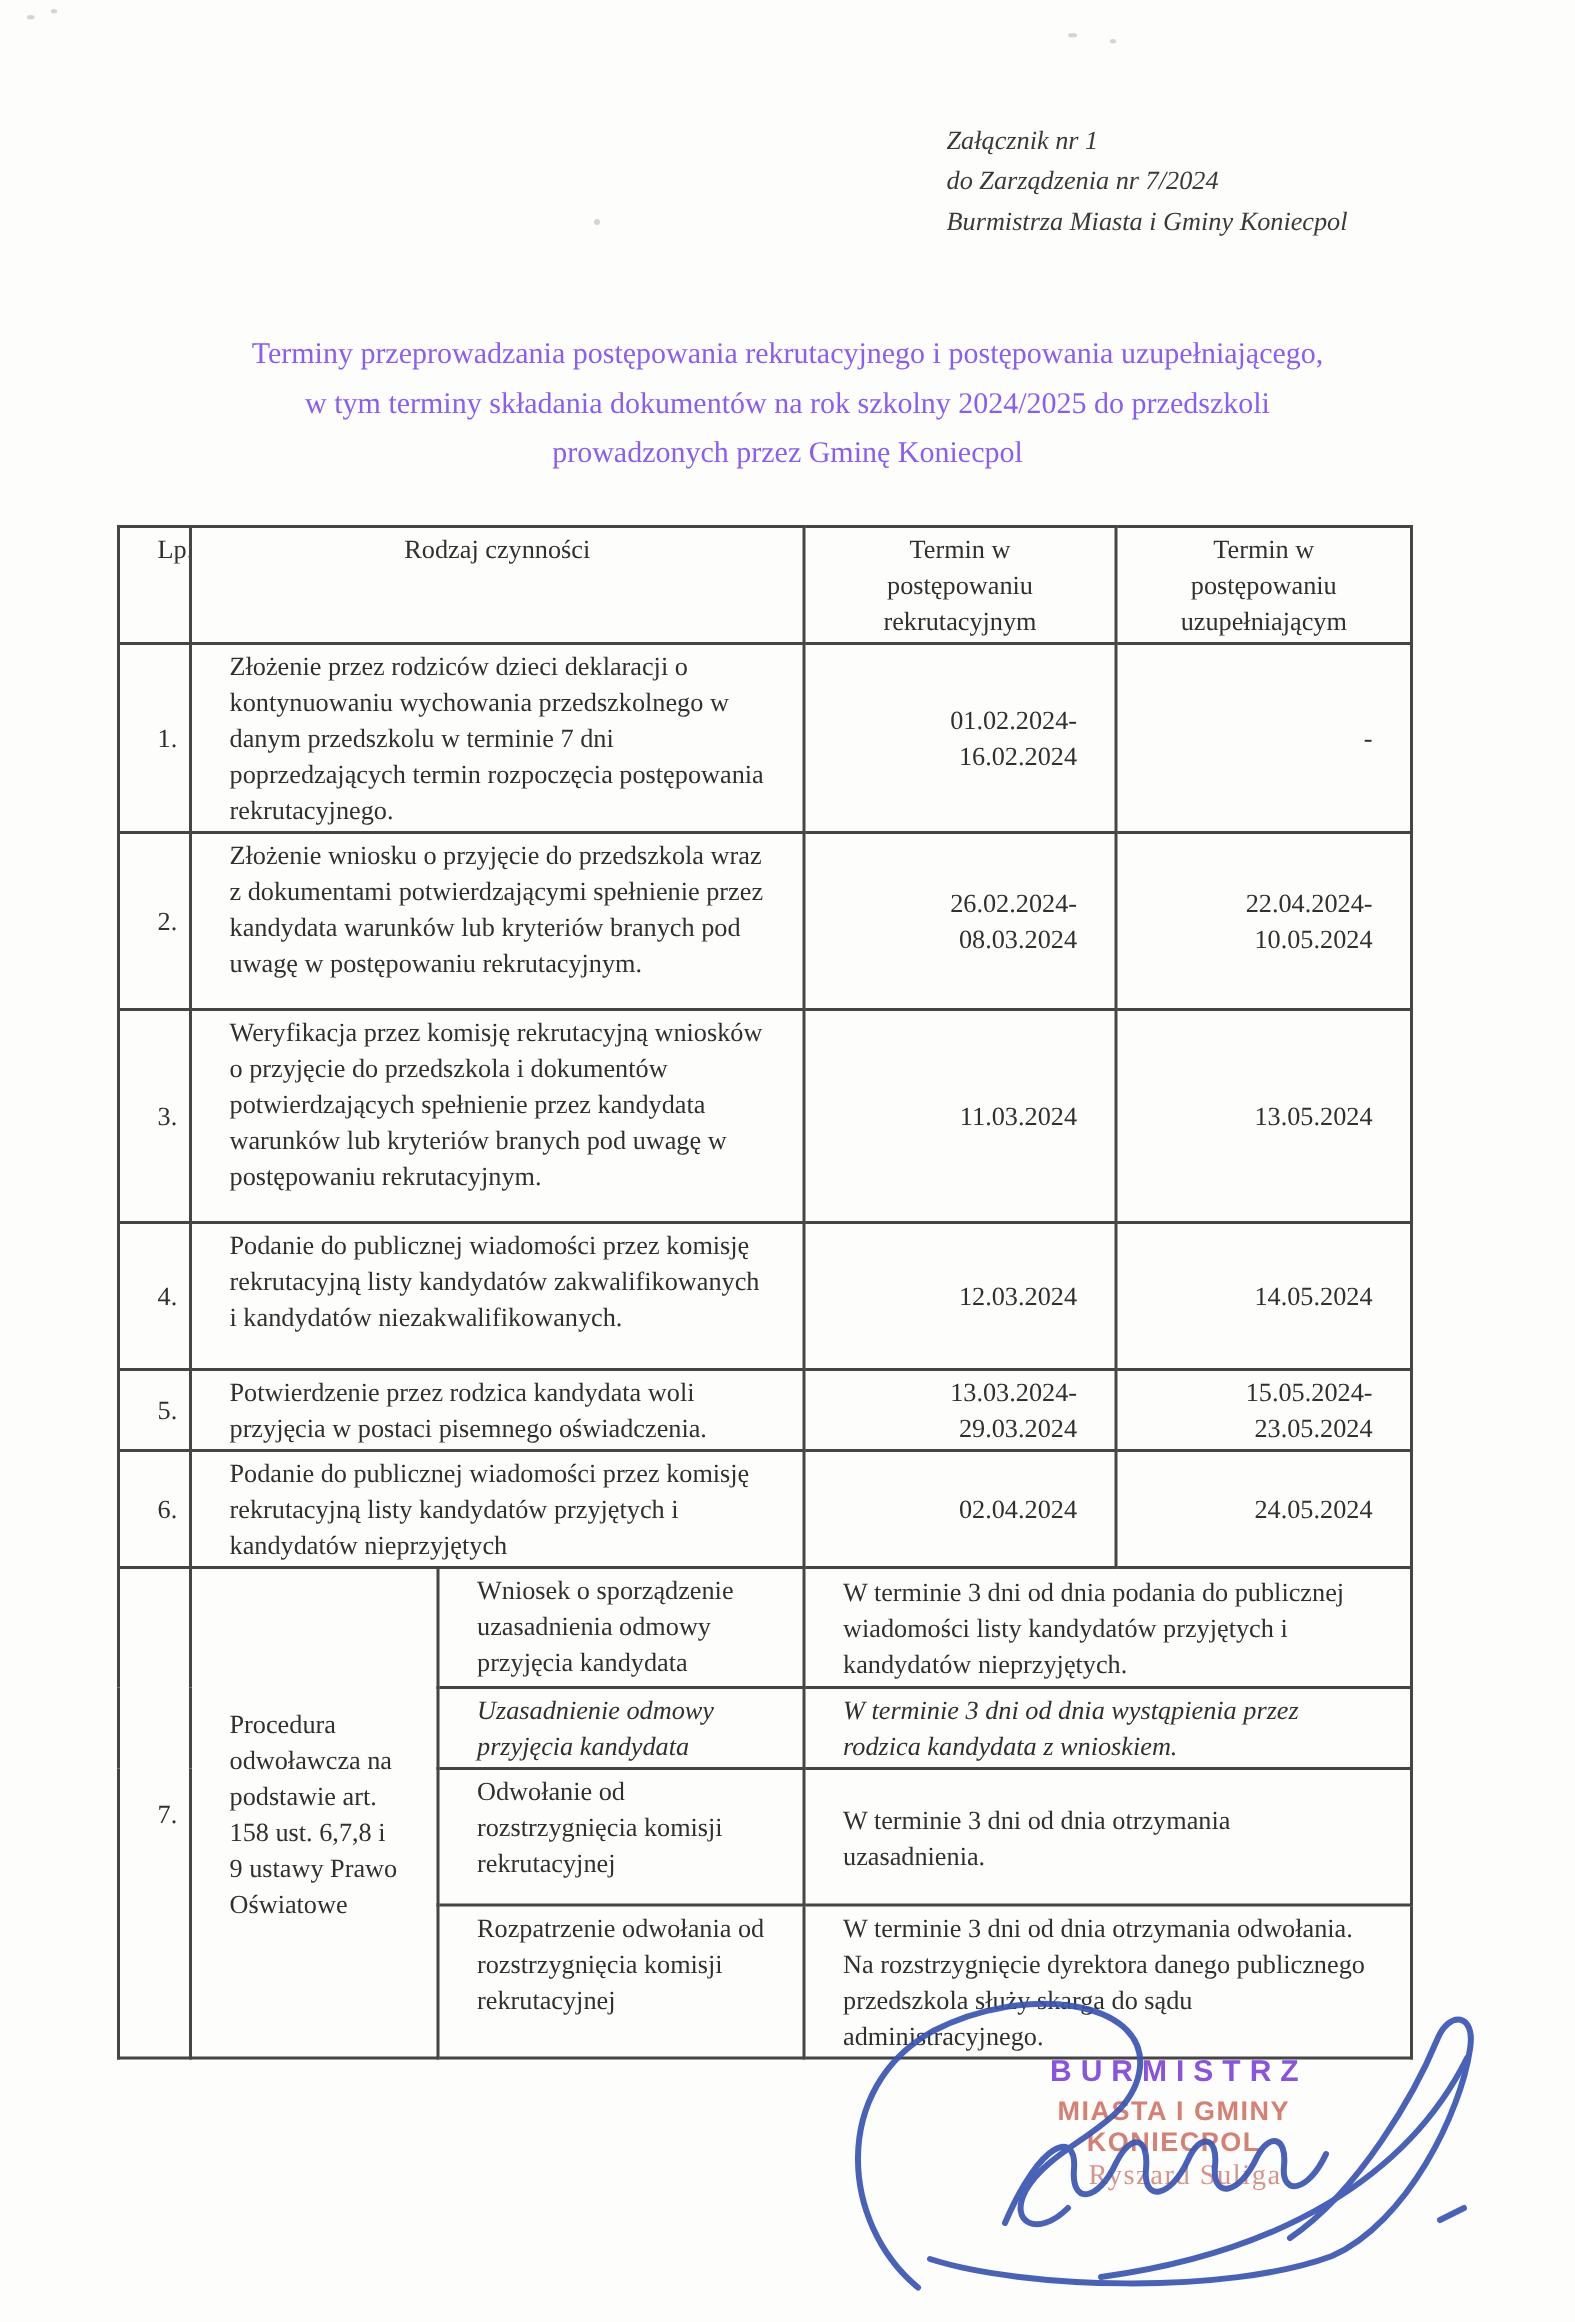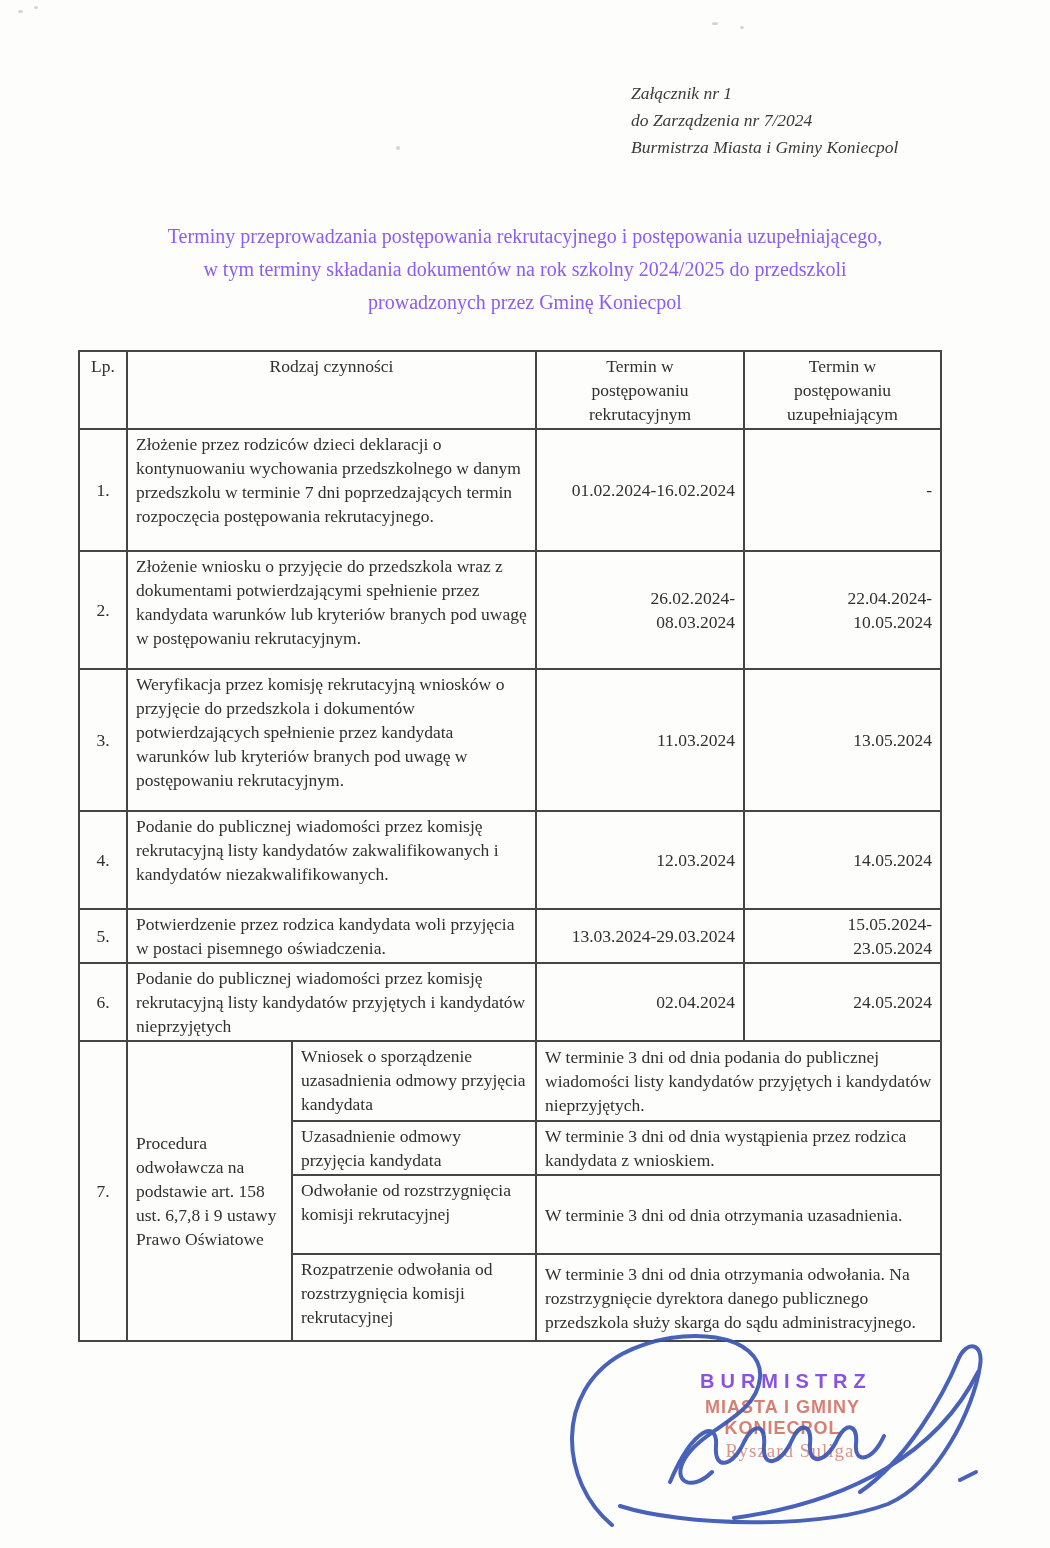--- a/index.html
+++ b/index.html
@@ -21,35 +21,35 @@
     text-align:center;font-size:20px;line-height:33px;color:#8b5cf6;
   }
   
   table.main{
     position:absolute;left:78px;top:350px;
     border-collapse:collapse;table-layout:fixed;width:862px;
     font-size:17.5px;line-height:24px;color:#303030;
   }
   table.main td{
     border:2px solid #454545;
-    padding:2px 8px;
+    padding:2px 25px;
     overflow:hidden;
   }
   .c-lp{text-align:center;vertical-align:middle;}
   .c-act{text-align:left;vertical-align:top;border-radius:29px;}
   .c-term{text-align:right;vertical-align:middle;}
   .c-hdr{text-align:center;vertical-align:top;padding-top:4px;}
   .c-proc{text-align:left;vertical-align:middle;}
   .c-sub{text-align:left;vertical-align:top;padding-top:4px;}
   .c-term7{text-align:left;vertical-align:middle;}
   .pre{white-space:pre-line;}
   tr.hrow{height:68px;}
   tr.r1{height:122px;} tr.r2{height:118px;} tr.r3{height:142px;}
   tr.r4{height:98px;}  tr.r5{height:50px;}  tr.r6{height:68px;}
-  tr.r7a{height:80px;} tr.r7b{height:52px;} tr.r7c{height:79px;} tr.r7d{height:87px;}
+  tr.r7a{height:80px;} tr.r7b{height:52px;font-style:italic;} tr.r7c{height:91px;} tr.r7d{height:87px;}
   
   .stamp{position:absolute;text-align:center;opacity:.8;
     font-family:"Liberation Sans","DejaVu Sans",sans-serif;font-weight:bold;}
   .stamp-l1{left:700px;top:1370px;width:170px;font-size:20px;letter-spacing:6px;}
   .stamp-l2{left:650px;top:1397px;width:265px;font-size:18px;letter-spacing:1px;}
   .stamp-name{left:700px;top:1440px;width:180px;font-size:19px;font-weight:normal;
     font-family:"Liberation Serif",serif;letter-spacing:1px;}
   
   .sig{position:absolute;left:552px;top:1330px;}
   

